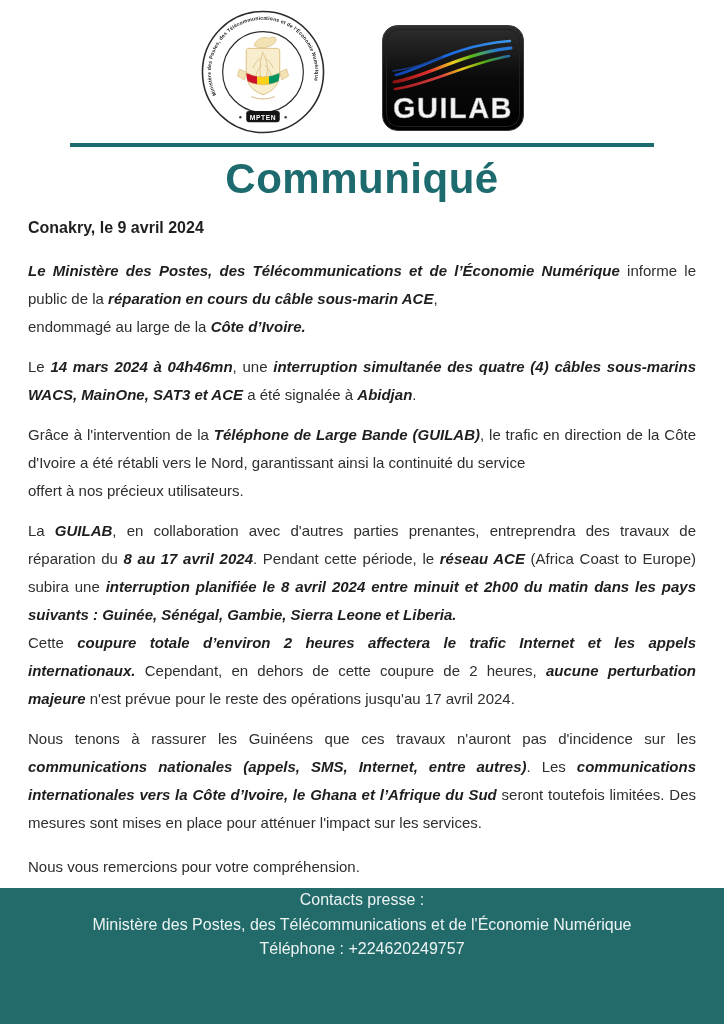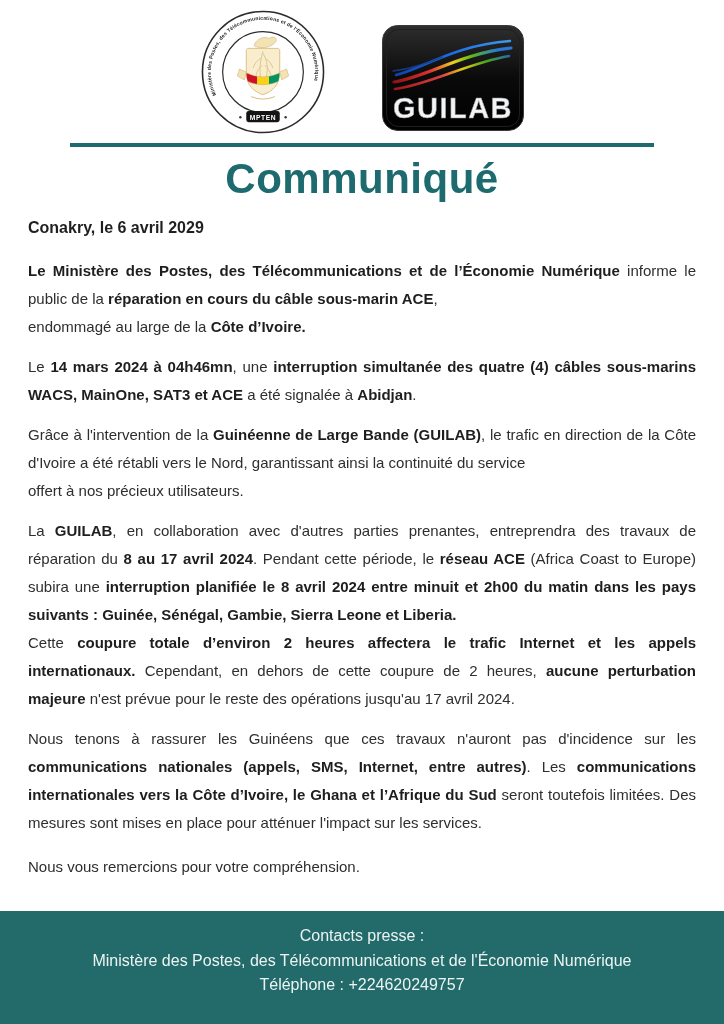--- a/index.html
+++ b/index.html
@@ -35,28 +35,28 @@
     margin:12px 28px 0;
     font-size:15px;line-height:28px;
     color:var(--body_text,#2e2e2e);
   }
   .content p{margin:0 0 12px;text-align:justify;}
   .content p.date{
     font-weight:bold;font-size:16px;color:#1f1f1f;
     text-align:left;margin-bottom:15px;
   }
   .content p.closing{text-align:left;margin-top:16px;}
-  .content strong{color:var(--bold_text,#1e1e1e);}
+  .content strong{color:var(--bold_text,#1e1e1e);font-style:italic;}
   
   footer{
-    position:absolute;left:0;right:0;bottom:0;height:113px;
+    position:absolute;left:0;right:0;bottom:0;height:136px;
     background:var(--footer_bg,#226b6a);
     color:var(--footer_text,#ecf4f3);
     text-align:center;font-size:16px;line-height:24.5px;
-    padding-top:13px;box-sizing:border-box;
+    padding-top:0;box-sizing:border-box;
   }
 </style>
 </head>
 <body>
 
 <div class="page">
 
   <header>
 
     <div class="logo seal-wrap">
@@ -150,24 +150,24 @@
       </svg>
     </div>
 
   </header>
 
   <div class="divider"></div>
 
   <h1 class="title">Communiqué</h1>
 
   <main class="content">
-    <p class="date">Conakry, le 6 avril 2029</p>
+    <p class="date">Conakry, le 9 avril 2024</p>
     <p><strong>Le Ministère des Postes, des Télécommunications et de l’Économie Numérique</strong> informe le public de la <strong>réparation en cours du câble sous-marin ACE</strong>,<br>endommagé au large de la <strong>Côte d’Ivoire.</strong></p>
     <p>Le <strong>14 mars 2024 à 04h46mn</strong>, une <strong>interruption simultanée des quatre (4) câbles sous-marins WACS, MainOne, SAT3 et ACE</strong> a été signalée à <strong>Abidjan</strong>.</p>
-    <p>Grâce à l'intervention de la <strong>Guinéenne de Large Bande (GUILAB)</strong>, le trafic en direction de la Côte d'Ivoire a été rétabli vers le Nord, garantissant ainsi la continuité du service<br>offert à nos précieux utilisateurs.</p>
+    <p>Grâce à l'intervention de la <strong>Téléphone de Large Bande (GUILAB)</strong>, le trafic en direction de la Côte d'Ivoire a été rétabli vers le Nord, garantissant ainsi la continuité du service<br>offert à nos précieux utilisateurs.</p>
     <p>La <strong>GUILAB</strong>, en collaboration avec d'autres parties prenantes, entreprendra des travaux de réparation du <strong>8 au 17 avril 2024</strong>. Pendant cette période, le <strong>réseau ACE</strong> (Africa Coast to Europe) subira une <strong>interruption planifiée le 8 avril 2024 entre minuit et 2h00 du matin dans les pays suivants : Guinée, Sénégal, Gambie, Sierra Leone et Liberia.</strong><br>Cette <strong>coupure totale d’environ 2 heures affectera le trafic Internet et les appels internationaux.</strong> Cependant, en dehors de cette coupure de 2 heures, <strong>aucune perturbation majeure</strong> n'est prévue pour le reste des opérations jusqu'au 17 avril 2024.</p>
     <p>Nous tenons à rassurer les Guinéens que ces travaux n'auront pas d'incidence sur les <strong>communications nationales (appels, SMS, Internet, entre autres)</strong>. Les <strong>communications internationales vers la Côte d’Ivoire, le Ghana et l’Afrique du Sud</strong> seront toutefois limitées. Des mesures sont mises en place pour atténuer l'impact sur les services.</p>
     <p class="closing">Nous vous remercions pour votre compréhension.</p>
   </main>
 
   <footer>
     <div>Contacts presse :</div>
     <div>Ministère des Postes, des Télécommunications et de l'Économie Numérique</div>
     <div>Téléphone : +224620249757</div>
   </footer>

